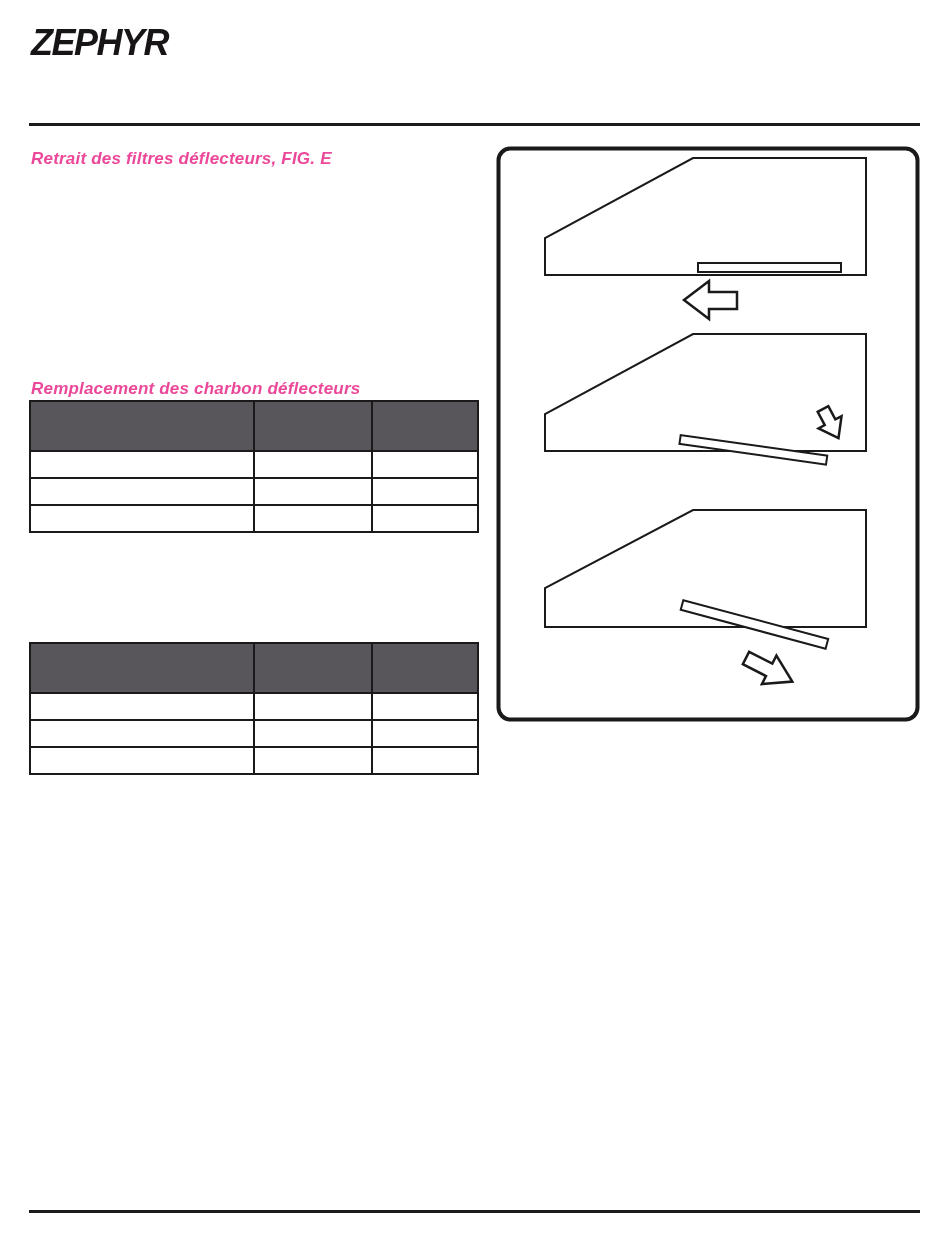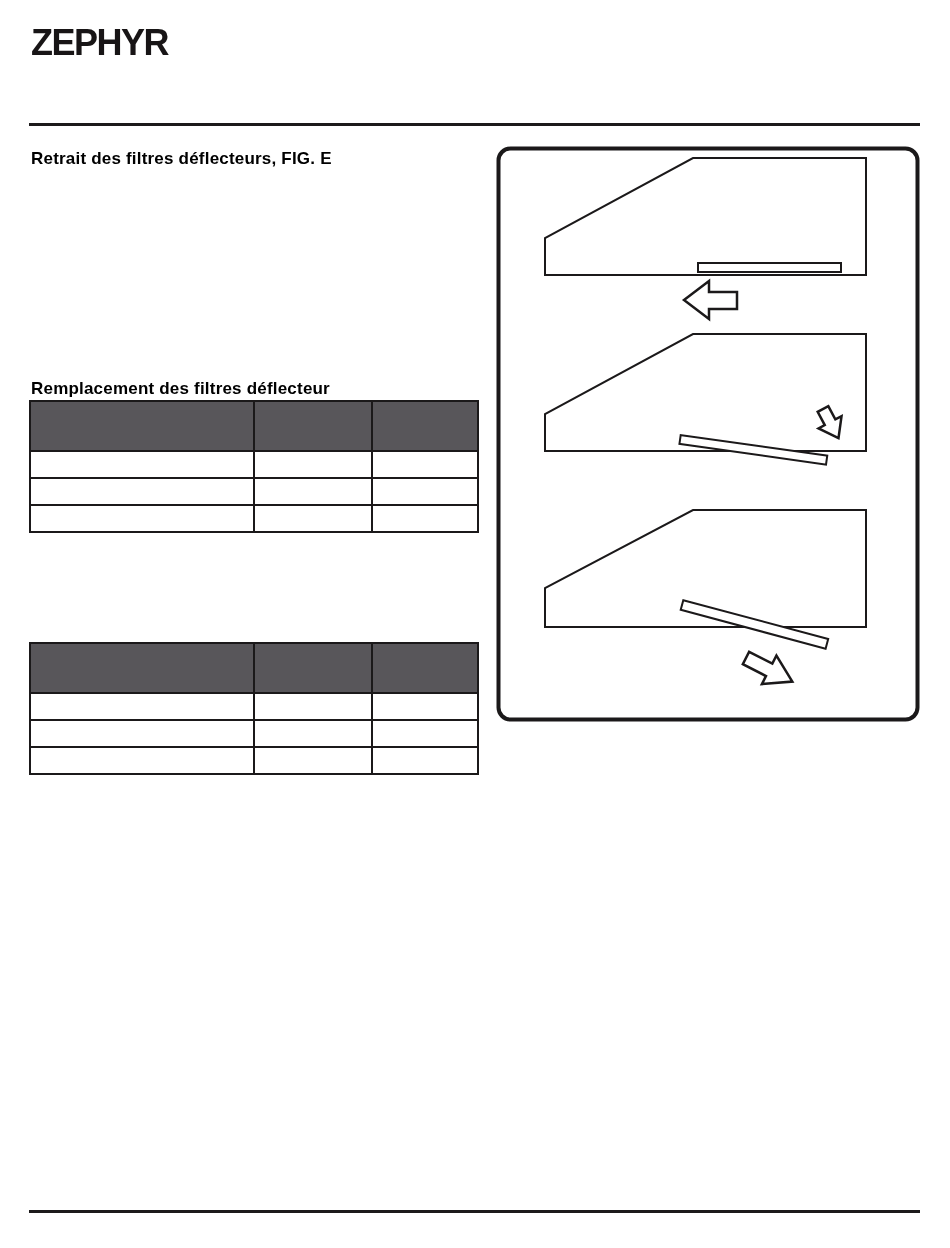--- a/index.html
+++ b/index.html
@@ -3,20 +3,21 @@
 <meta charset="utf-8">
 <style>
   html, body { margin: 0; padding: 0; background: #ffffff; }
   .page {
     position: relative;
     width: 950px;
     height: 1248px;
     background: #ffffff;
     font-family: "Liberation Sans", sans-serif;
     overflow: hidden;
+    font-style: italic;
   }
   .logo {
     position: absolute;
     left: 31px;
     top: 24px;
     font-size: 36px;
     font-weight: 900;
     letter-spacing: -1.5px;
     line-height: 1;
     color: #181516;
@@ -31,21 +32,21 @@
     background: #1c1a1b;
   }
   .rule-top { top: 123px; }
   .rule-bottom { top: 1210px; }
   .heading {
     position: absolute;
     left: 31px;
     font-size: 17px;
     font-weight: 600;
     letter-spacing: 0.2px;
-    color: #000000;
+    color: #ec4899;
     line-height: 25px;
   }
   #h-retrait { top: 146px; }
   #h-remplacement { top: 376px; }
   #h-kit { top: 595px; width: 398px; }
   table.parts-table {
     position: absolute;
     left: 29px;
     width: 448px;
     border-collapse: collapse;
@@ -74,21 +75,21 @@
 <body>
 
 <div class="page">
 
   <div class="logo">ZEPHYR</div>
 
   <div class="rule rule-top"></div>
 
   <div class="heading" id="h-retrait">Retrait des filtres déflecteurs, FIG. E</div>
 
-  <div class="heading" id="h-remplacement">Remplacement des filtres déflecteur</div>
+  <div class="heading" id="h-remplacement">Remplacement des charbon déflecteurs</div>
 
   <table class="parts-table" id="table-replacement">
     <colgroup>
         <col style="width:224px">
         <col style="width:118px">
         <col style="width:106px">
       </colgroup>
     <thead>
       <tr>
         <th></th>

